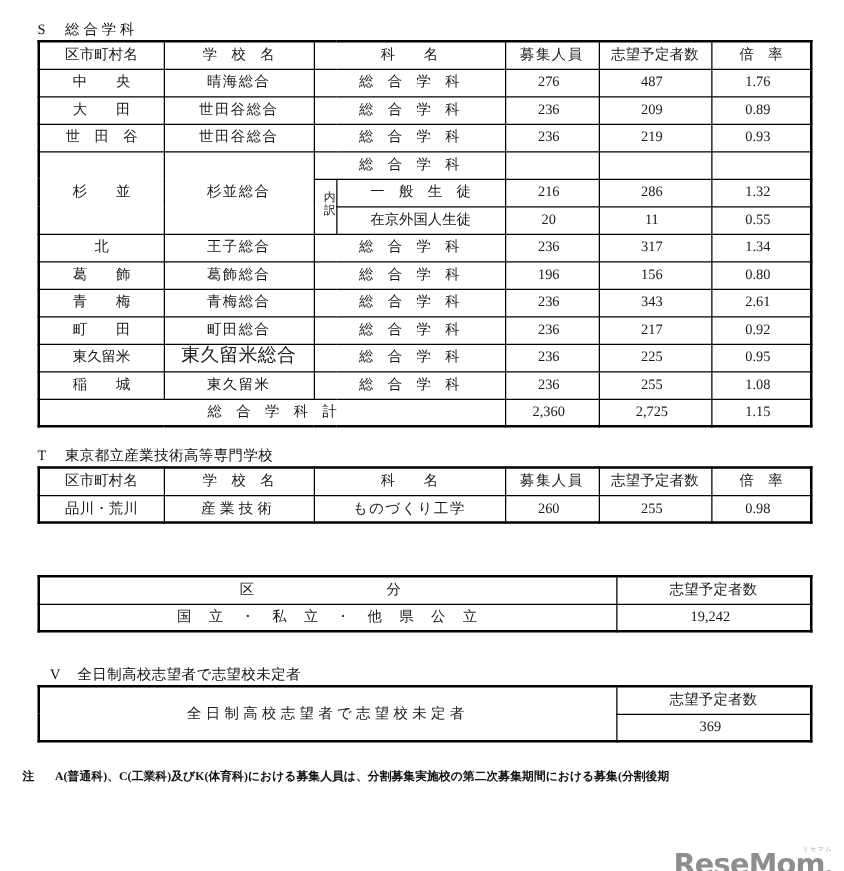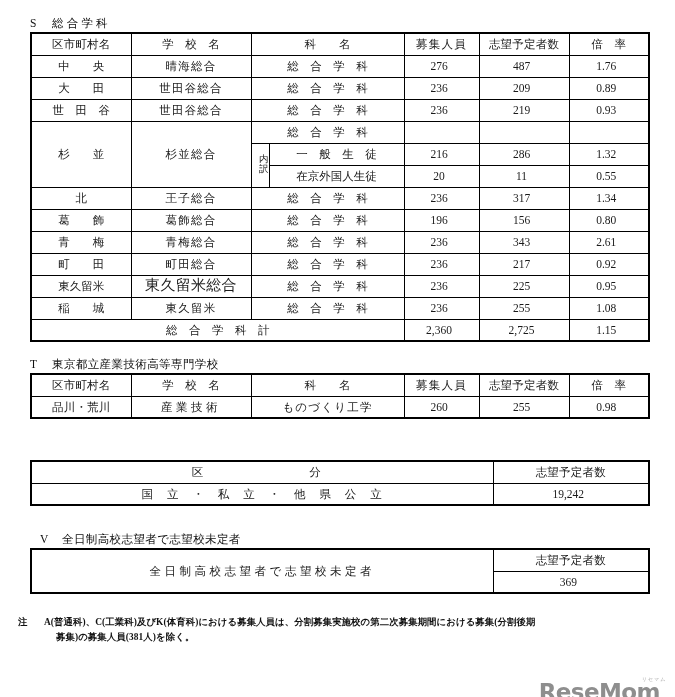--- a/index.html
+++ b/index.html
@@ -331,21 +331,20 @@
         <td class="c-center tight">志望予定者数</td>
       </tr>
       <tr>
         <td class="c-right">369</td>
       </tr>
     </tbody>
   </table>
 
   <div class="note" style="left:18px; top:616px;">
     <span class="note-label">注</span><span>A(普通科)、C(工業科)及びK(体育科)における募集人員は、分割募集実施校の第二次募集期間における募集(分割後期</span>
-    <span class="note-l2">募集)の募集人員(381人)を除く。</span>
   </div>
 
   <div class="watermark">
     <span class="wm-text">
       <span>ReseMom</span><span class="wm-dot">.</span>
       <span class="wm-sup">リセマム</span>
     </span>
   </div>
 
 </div>

